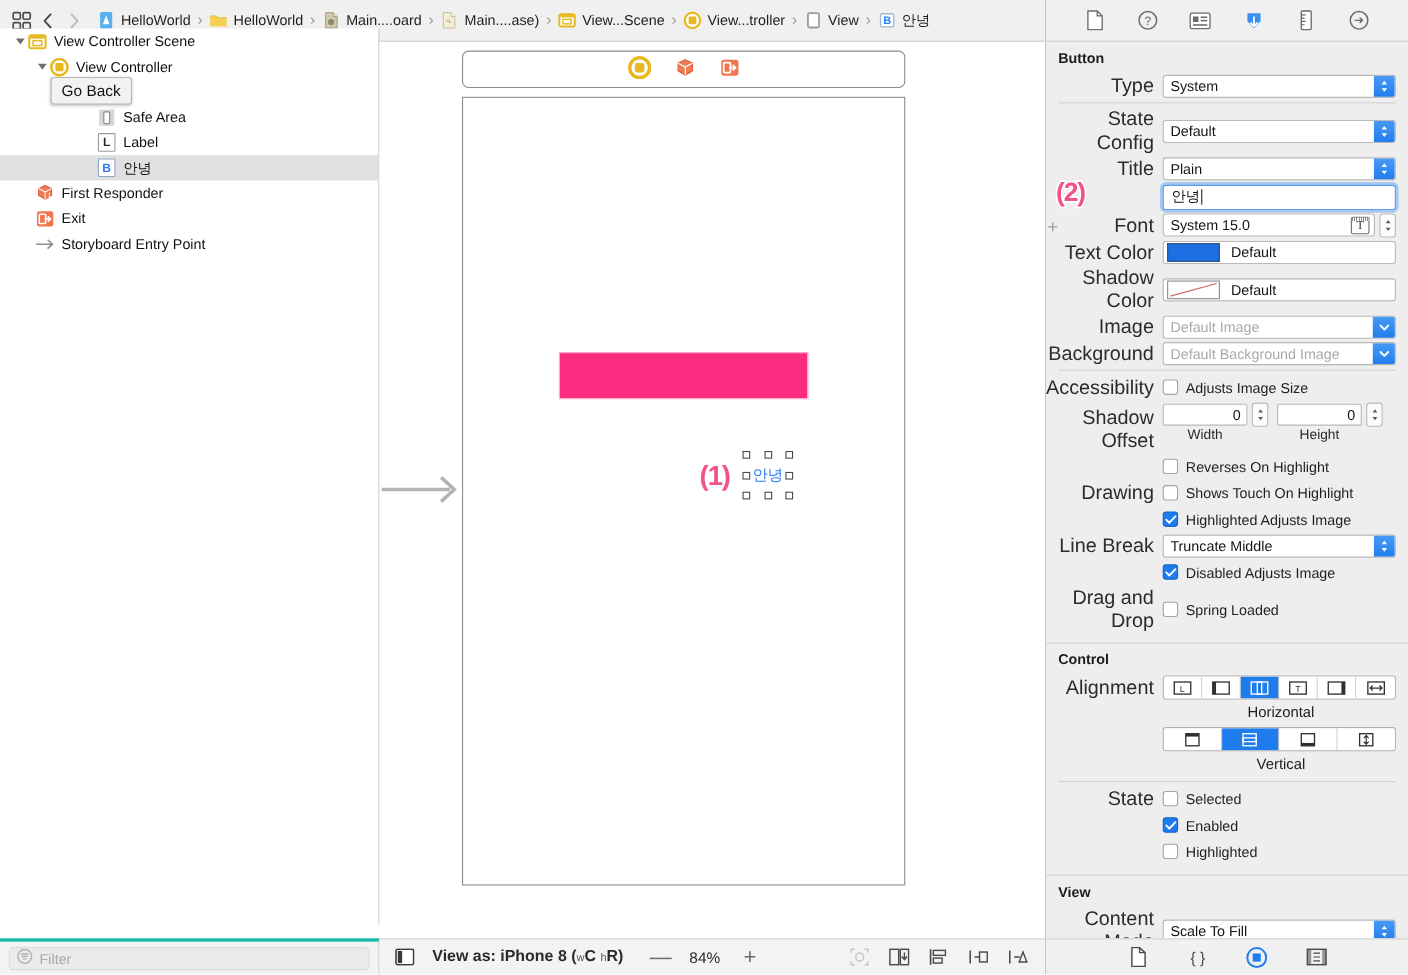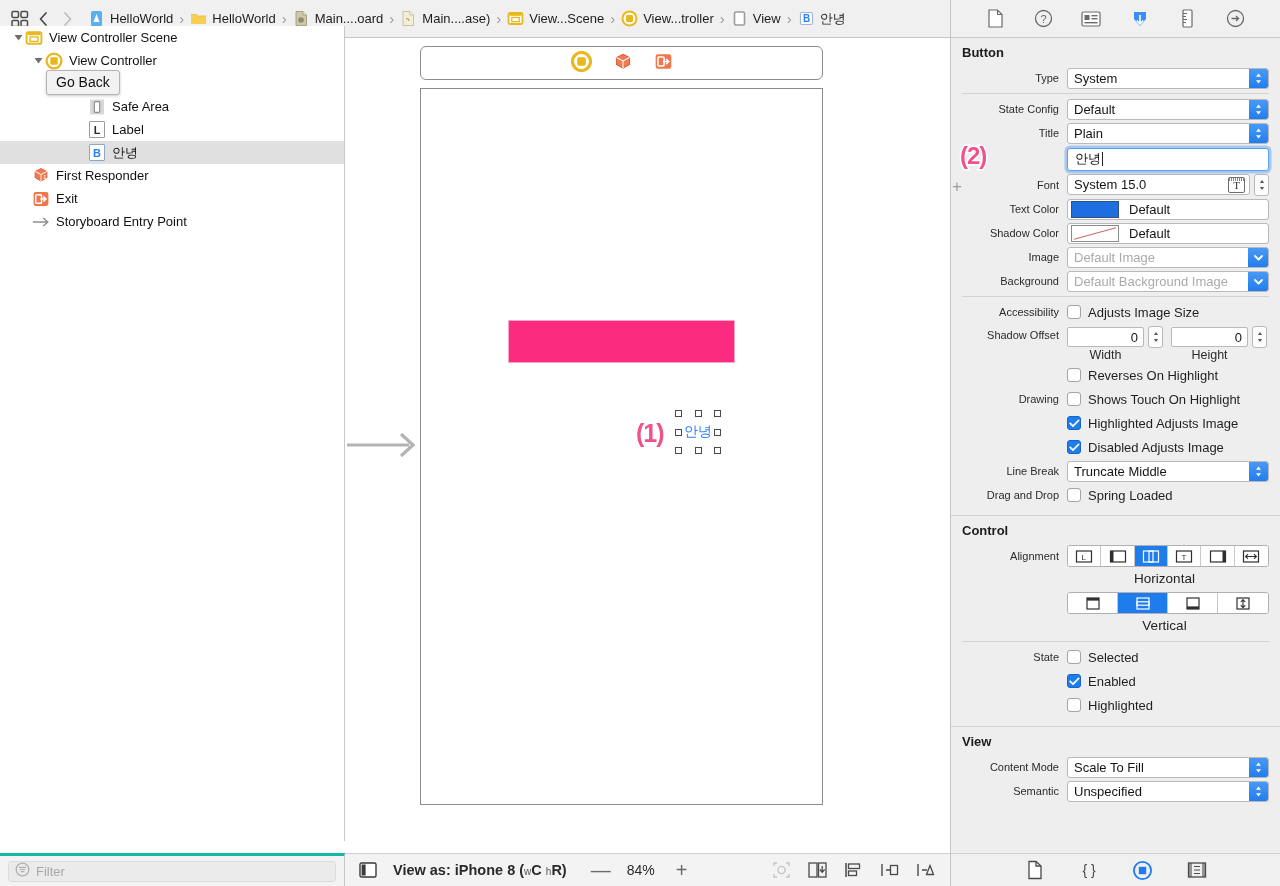--- a/index.html
+++ b/index.html
@@ -152,22 +152,22 @@
   .sec-head {
     font-weight: bold; font-size: 13px; color: #1c1c1c;
     padding: 7px 0 6px 11px;
   }
   .divider { height: 1px; background: #d2d2d2; margin: 3px 11px; }
   .row {
     display: flex; align-items: center; min-height: 24px;
     padding: 1px 11px 1px 0; gap: 6px;
   }
   .lbl {
-    width: 100px; text-align: right; color: #2b2b2b; font-size: 11px;
-    flex-shrink: 0; padding-right: 2px; margin-left: 10px;
+    width: 100px; text-align: right; color: #2b2b2b; font-size: 18px;
+    flex-shrink: 0; padding-right: 2px;
   }
   .fld { flex: 1; position: relative; display:flex; }
 
   
   .popup {
     flex: 1; height: 21px; background: #fff; border: 1px solid #b9b9b9;
     border-radius: 3px; display: flex; align-items: center;
     padding-left: 6px; font-size: 13px; color: #141414; position: relative;
     overflow: hidden;
   }
@@ -851,44 +851,44 @@
       <span class="cbrow">
         <span class="cb on">
           <svg width="11" height="9" viewBox="0 0 11 9">
               <polyline points="1.2,4.4 4,7.2 9.6,1.4" fill="none" stroke="#fff" stroke-width="1.7" stroke-linecap="round" stroke-linejoin="round"></polyline>
             </svg>
         </span>
         <span class="cbtext">Highlighted Adjusts Image</span>
       </span>
     </div>
     <div class="row">
-      <span class="lbl"></span>
-      <span class="cbrow">
-        <span class="cb on">
-          <svg width="11" height="9" viewBox="0 0 11 9">
-              <polyline points="1.2,4.4 4,7.2 9.6,1.4" fill="none" stroke="#fff" stroke-width="1.7" stroke-linecap="round" stroke-linejoin="round"></polyline>
-            </svg>
-        </span>
-        <span class="cbtext">Disabled Adjusts Image</span>
-      </span>
-    </div>
-
-    <div class="row">
       <span class="lbl">Line Break</span>
       <span class="fld">
           <span class="popup">
         <span>Truncate Middle</span>
         <span class="pchev">
           <svg width="9" height="15" viewBox="0 0 9 15">
                 <path d="M4.5 2.5L7 5.8H2z" fill="#fff"></path>
                 <path d="M4.5 12.5L7 9.2H2z" fill="#fff"></path>
               </svg>
         </span>
       </span>
         </span>
+    </div>
+
+    <div class="row">
+      <span class="lbl"></span>
+      <span class="cbrow">
+        <span class="cb on">
+          <svg width="11" height="9" viewBox="0 0 11 9">
+              <polyline points="1.2,4.4 4,7.2 9.6,1.4" fill="none" stroke="#fff" stroke-width="1.7" stroke-linecap="round" stroke-linejoin="round"></polyline>
+            </svg>
+        </span>
+        <span class="cbtext">Disabled Adjusts Image</span>
+      </span>
     </div>
 
     <div class="row">
       <span class="lbl">Drag and Drop</span>
       <span class="cbrow">
         <span class="cb"></span>
         <span class="cbtext">Spring Loaded</span>
       </span>
     </div>
 

